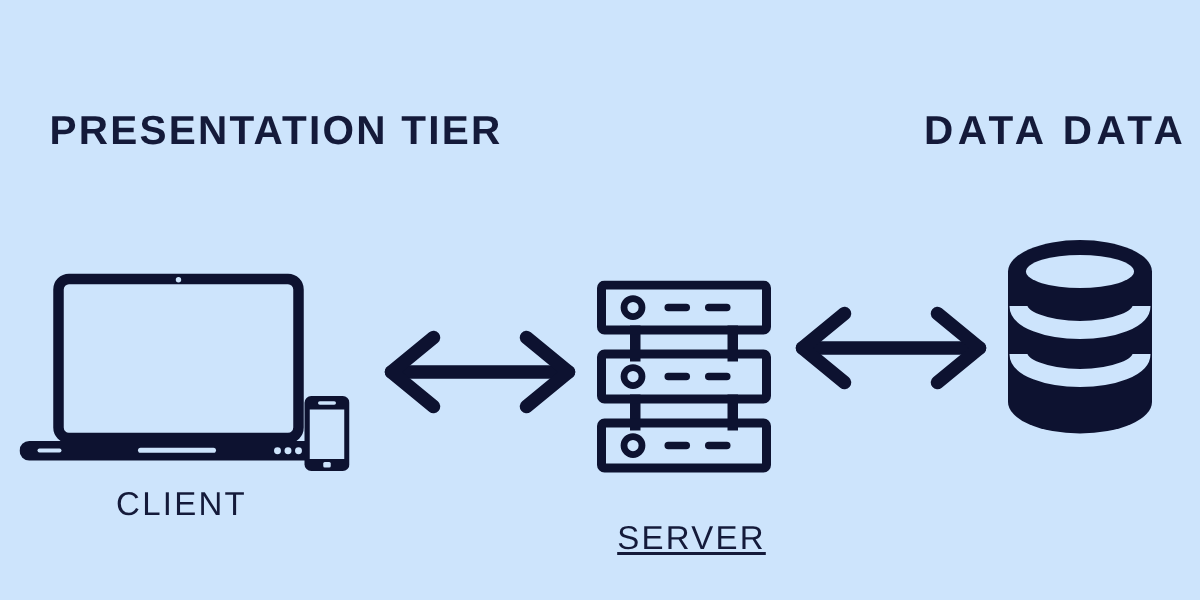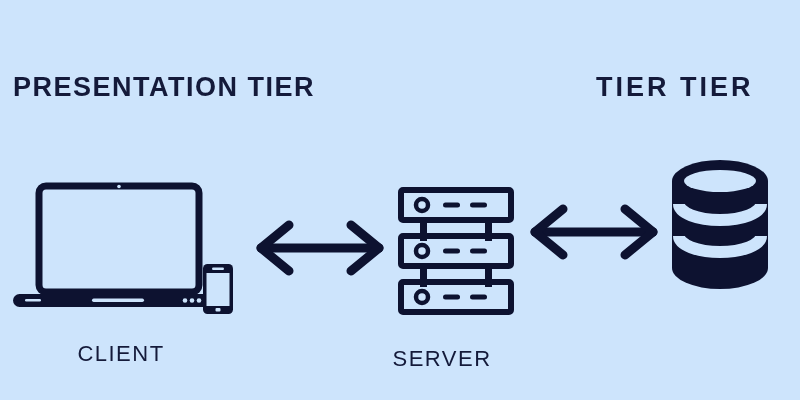--- a/index.html
+++ b/index.html
@@ -11,51 +11,51 @@
   body{
     width:800px;height:400px;overflow:hidden;
     background:var(--bg);
     font-family:"Liberation Sans","DejaVu Sans",sans-serif;
     position:relative;
   }
   .canvas{position:absolute;inset:0;}
   .tier-heading{
     position:absolute;top:72px;
     font-weight:bold;color:var(--text);
-    font-size:27px;line-height:30px;white-space:nowrap;
+    font-size:27px;line-height:30px;white-space:nowrap;margin-left:20px;
   }
   .tier-heading.h0{left:13px;letter-spacing:1.5px;}
   .tier-heading.h1{left:347px;letter-spacing:3px;}
   .tier-heading.h2{left:596px;letter-spacing:3px;}
   .tier-label{
     position:absolute;width:160px;text-align:center;
     color:var(--text);font-size:22px;letter-spacing:1.5px;white-space:nowrap;
   }
-  .label-client{left:41px;top:341px;}
-  .label-server{left:362px;top:346px;}
+  .label-client{left:41px;top:323px;}
+  .label-server{left:381px;top:346px;text-decoration:underline;}
   .label-database{left:635px;top:357px;}
   .icon{position:absolute;display:block;}
   .icon-laptop{left:13px;top:180px;}
   .icon-server{left:398px;top:187px;}
   .icon-database{left:668px;top:158px;}
   .arrow-1{left:251px;top:220px;}
   .arrow-2{left:524px;top:204px;}
   .ink-fill{fill:var(--ink);}
   .bg-fill{fill:var(--bg);}
   .ink-stroke{stroke:var(--ink);fill:none;}
   .bg-stroke{stroke:var(--bg);fill:none;}
   .arrow path{stroke:var(--ink);fill:none;stroke-width:9;stroke-linecap:round;stroke-linejoin:round;}
 </style>
 </head>
 <body>
 
 <div class="canvas">
 
   <div class="tier-heading h0">PRESENTATION TIER</div>
-  <div class="tier-heading h2">TIER TIER</div>
+  <div class="tier-heading h2">DATA DATA</div>
 
   <svg class="icon icon-laptop" width="220" height="140" viewBox="0 0 220 140" aria-hidden="true">
 
     <rect class="ink-stroke" x="26" y="6" width="160" height="106" rx="7" stroke-width="7"></rect>
     <circle class="bg-fill" cx="106" cy="6.5" r="1.8"></circle>
 
     <rect class="ink-fill" x="0" y="114" width="202" height="13" rx="6.5"></rect>
     <rect class="bg-fill" x="12" y="119" width="16" height="2.6" rx="1.3"></rect>
     <rect class="bg-fill" x="79" y="118.5" width="52" height="3.4" rx="1.7"></rect>
     <circle class="bg-fill" cx="172" cy="120.5" r="2.3"></circle>

